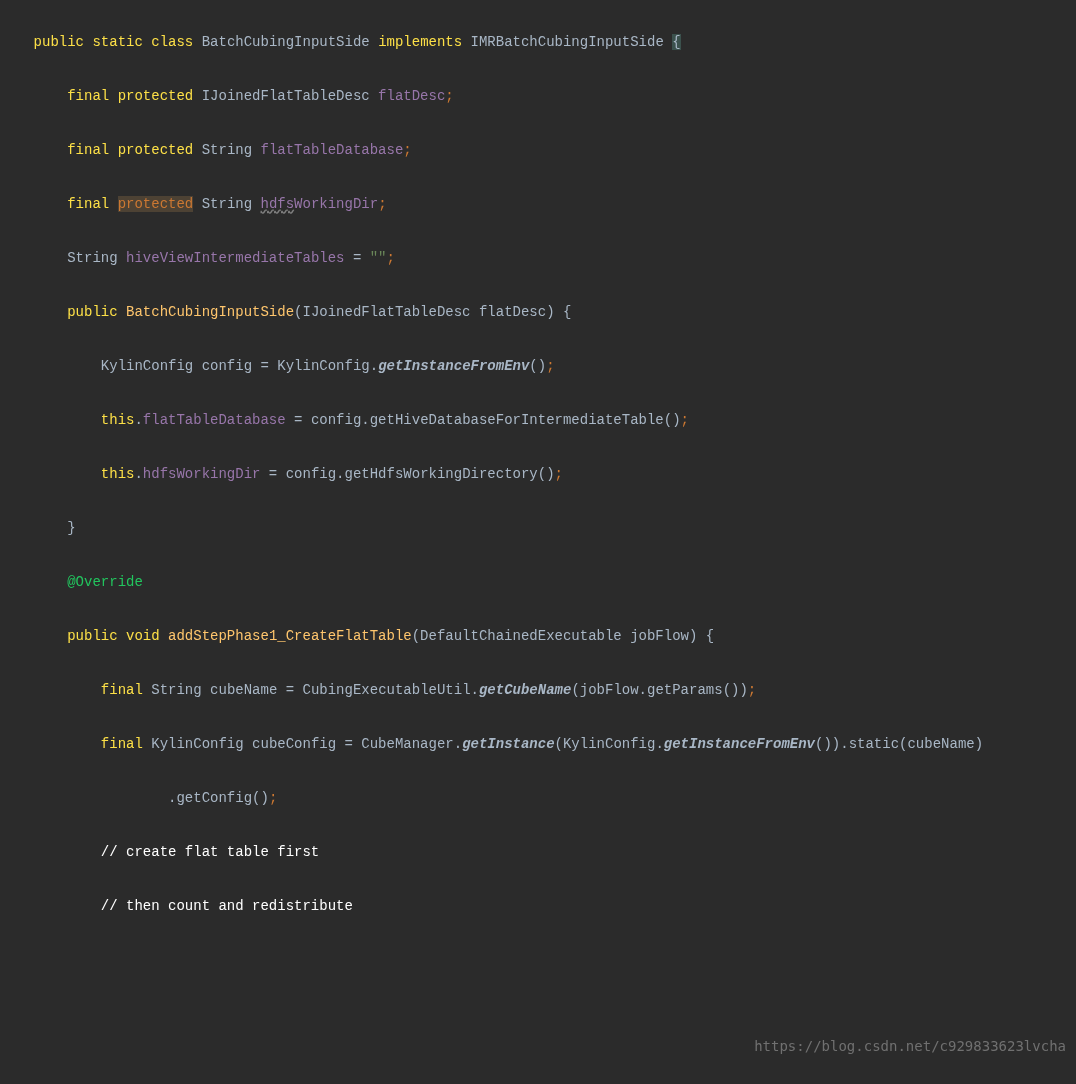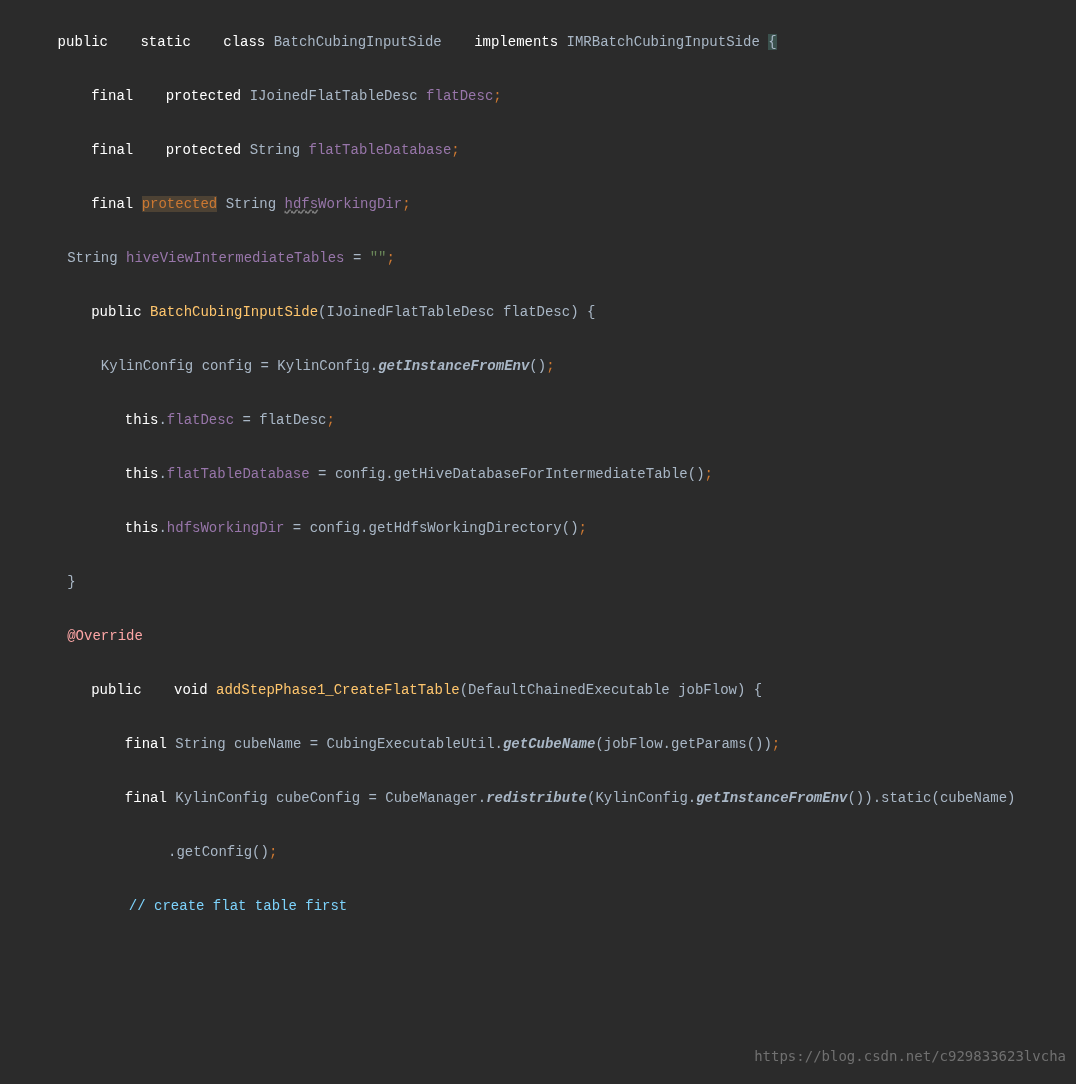--- a/index.html
+++ b/index.html
@@ -12,62 +12,62 @@
     color: #a9b7c6;
     overflow-x: auto;
     width: 1076px;
     height: 1084px;
     position: relative;
   }
   .code-area {
     padding: 2px 0 0 0;
     white-space: pre;
   }
-  .kw { color: #ffffff; margin-left: 24px; }
+  .kw { color: #fde047; }
   .method { color: #ffc66d; }
   .field { color: #9876aa; }
   .str { color: #6a8759; }
-  .comment { color: #7dd3fc; margin-left: 28px; }
-  .annot { color: #fca5a5; text-align: center; }
+  .comment { color: #ffffff; }
+  .annot { color: #22c55e; text-align: center; }
   .italic { font-style: italic; font-weight: bold; }
   .semi { color: #cc7832; }
   .highlight-brace { background: #3b514d; color: #a9b7c6; }
   .highlight-protected { background: #4d4234; color: #cc7832; }
   .underline-wavy { text-decoration: underline wavy #808080; text-align: right; }
   .watermark {
     position: absolute;
     right: 10px;
-    bottom: 14px;
+    bottom: 24px;
     color: #707070;
     font-family: "Consolas", monospace;
     font-size: 14px;
   }
   .line { min-height: 27px; }
 </style>
 </head>
 <body>
 
 <div class="code-area">
 <div class="line">    <span class="kw">public</span> <span class="kw">static</span> <span class="kw">class</span> <span>BatchCubingInputSide</span> <span class="kw">implements</span> <span>IMRBatchCubingInputSide</span> <span class="highlight-brace">{</span></div>
 <div class="line">        <span class="kw">final</span> <span class="kw">protected</span> <span>IJoinedFlatTableDesc</span> <span class="field">flatDesc</span><span class="semi">;</span></div>
 <div class="line">        <span class="kw">final</span> <span class="kw">protected</span> <span>String</span> <span class="field">flatTableDatabase</span><span class="semi">;</span></div>
 <div class="line">        <span class="kw">final</span> <span class="highlight-protected">protected</span> <span>String</span> <span class="field underline-wavy">hdfs</span><span class="field">WorkingDir</span><span class="semi">;</span></div>
 <div class="line">        <span>String</span> <span class="field">hiveViewIntermediateTables</span> = <span class="str">""</span><span class="semi">;</span></div>
 <div class="line">        <span class="kw">public</span> <span class="method">BatchCubingInputSide</span>(<span>IJoinedFlatTableDesc</span> <span>flatDesc</span>) {</div>
 <div class="line">            <span>KylinConfig</span> <span>config</span> = <span>KylinConfig</span>.<span class="italic">getInstanceFromEnv</span>()<span class="semi">;</span></div>
-<div class="line">            <span class="kw">this</span>.<span class="field">flatDesc</span> = <span>flatDesc</span><span class="semi">;</span></div>
 <div class="line">            <span class="kw">this</span>.<span class="field">flatTableDatabase</span> = <span>config</span>.<span>getHiveDatabaseForIntermediateTable</span>()<span class="semi">;</span></div>
 <div class="line">            <span class="kw">this</span>.<span class="field">hdfsWorkingDir</span> = <span>config</span>.<span>getHdfsWorkingDirectory</span>()<span class="semi">;</span></div>
 <div class="line">        }</div>
 <div class="line">        <span class="annot">@Override</span></div>
 <div class="line">        <span class="kw">public</span> <span class="kw">void</span> <span class="method">addStepPhase1_CreateFlatTable</span>(<span>DefaultChainedExecutable</span> <span>jobFlow</span>) {</div>
 <div class="line">            <span class="kw">final</span> <span>String</span> <span>cubeName</span> = <span>CubingExecutableUtil</span>.<span class="italic">getCubeName</span>(<span>jobFlow</span>.<span>getParams</span>())<span class="semi">;</span></div>
-<div class="line">            <span class="kw">final</span> <span>KylinConfig</span> <span>cubeConfig</span> = <span>CubeManager</span>.<span class="italic">redistribute</span>(<span>KylinConfig</span>.<span class="italic">getInstanceFromEnv</span>()).<span>static</span>(<span>cubeName</span>)</div>
+<div class="line">            <span class="kw">final</span> <span>KylinConfig</span> <span>cubeConfig</span> = <span>CubeManager</span>.<span class="italic">getInstance</span>(<span>KylinConfig</span>.<span class="italic">getInstanceFromEnv</span>()).<span>static</span>(<span>cubeName</span>)</div>
 <div class="line">                    .<span>getConfig</span>()<span class="semi">;</span></div>
 <div class="line">            <span class="comment">// create flat table first</span></div>
+<div class="line">            <span class="comment">// then count and redistribute</span></div>
 
 
 
 
 
 
 
 
 
 

